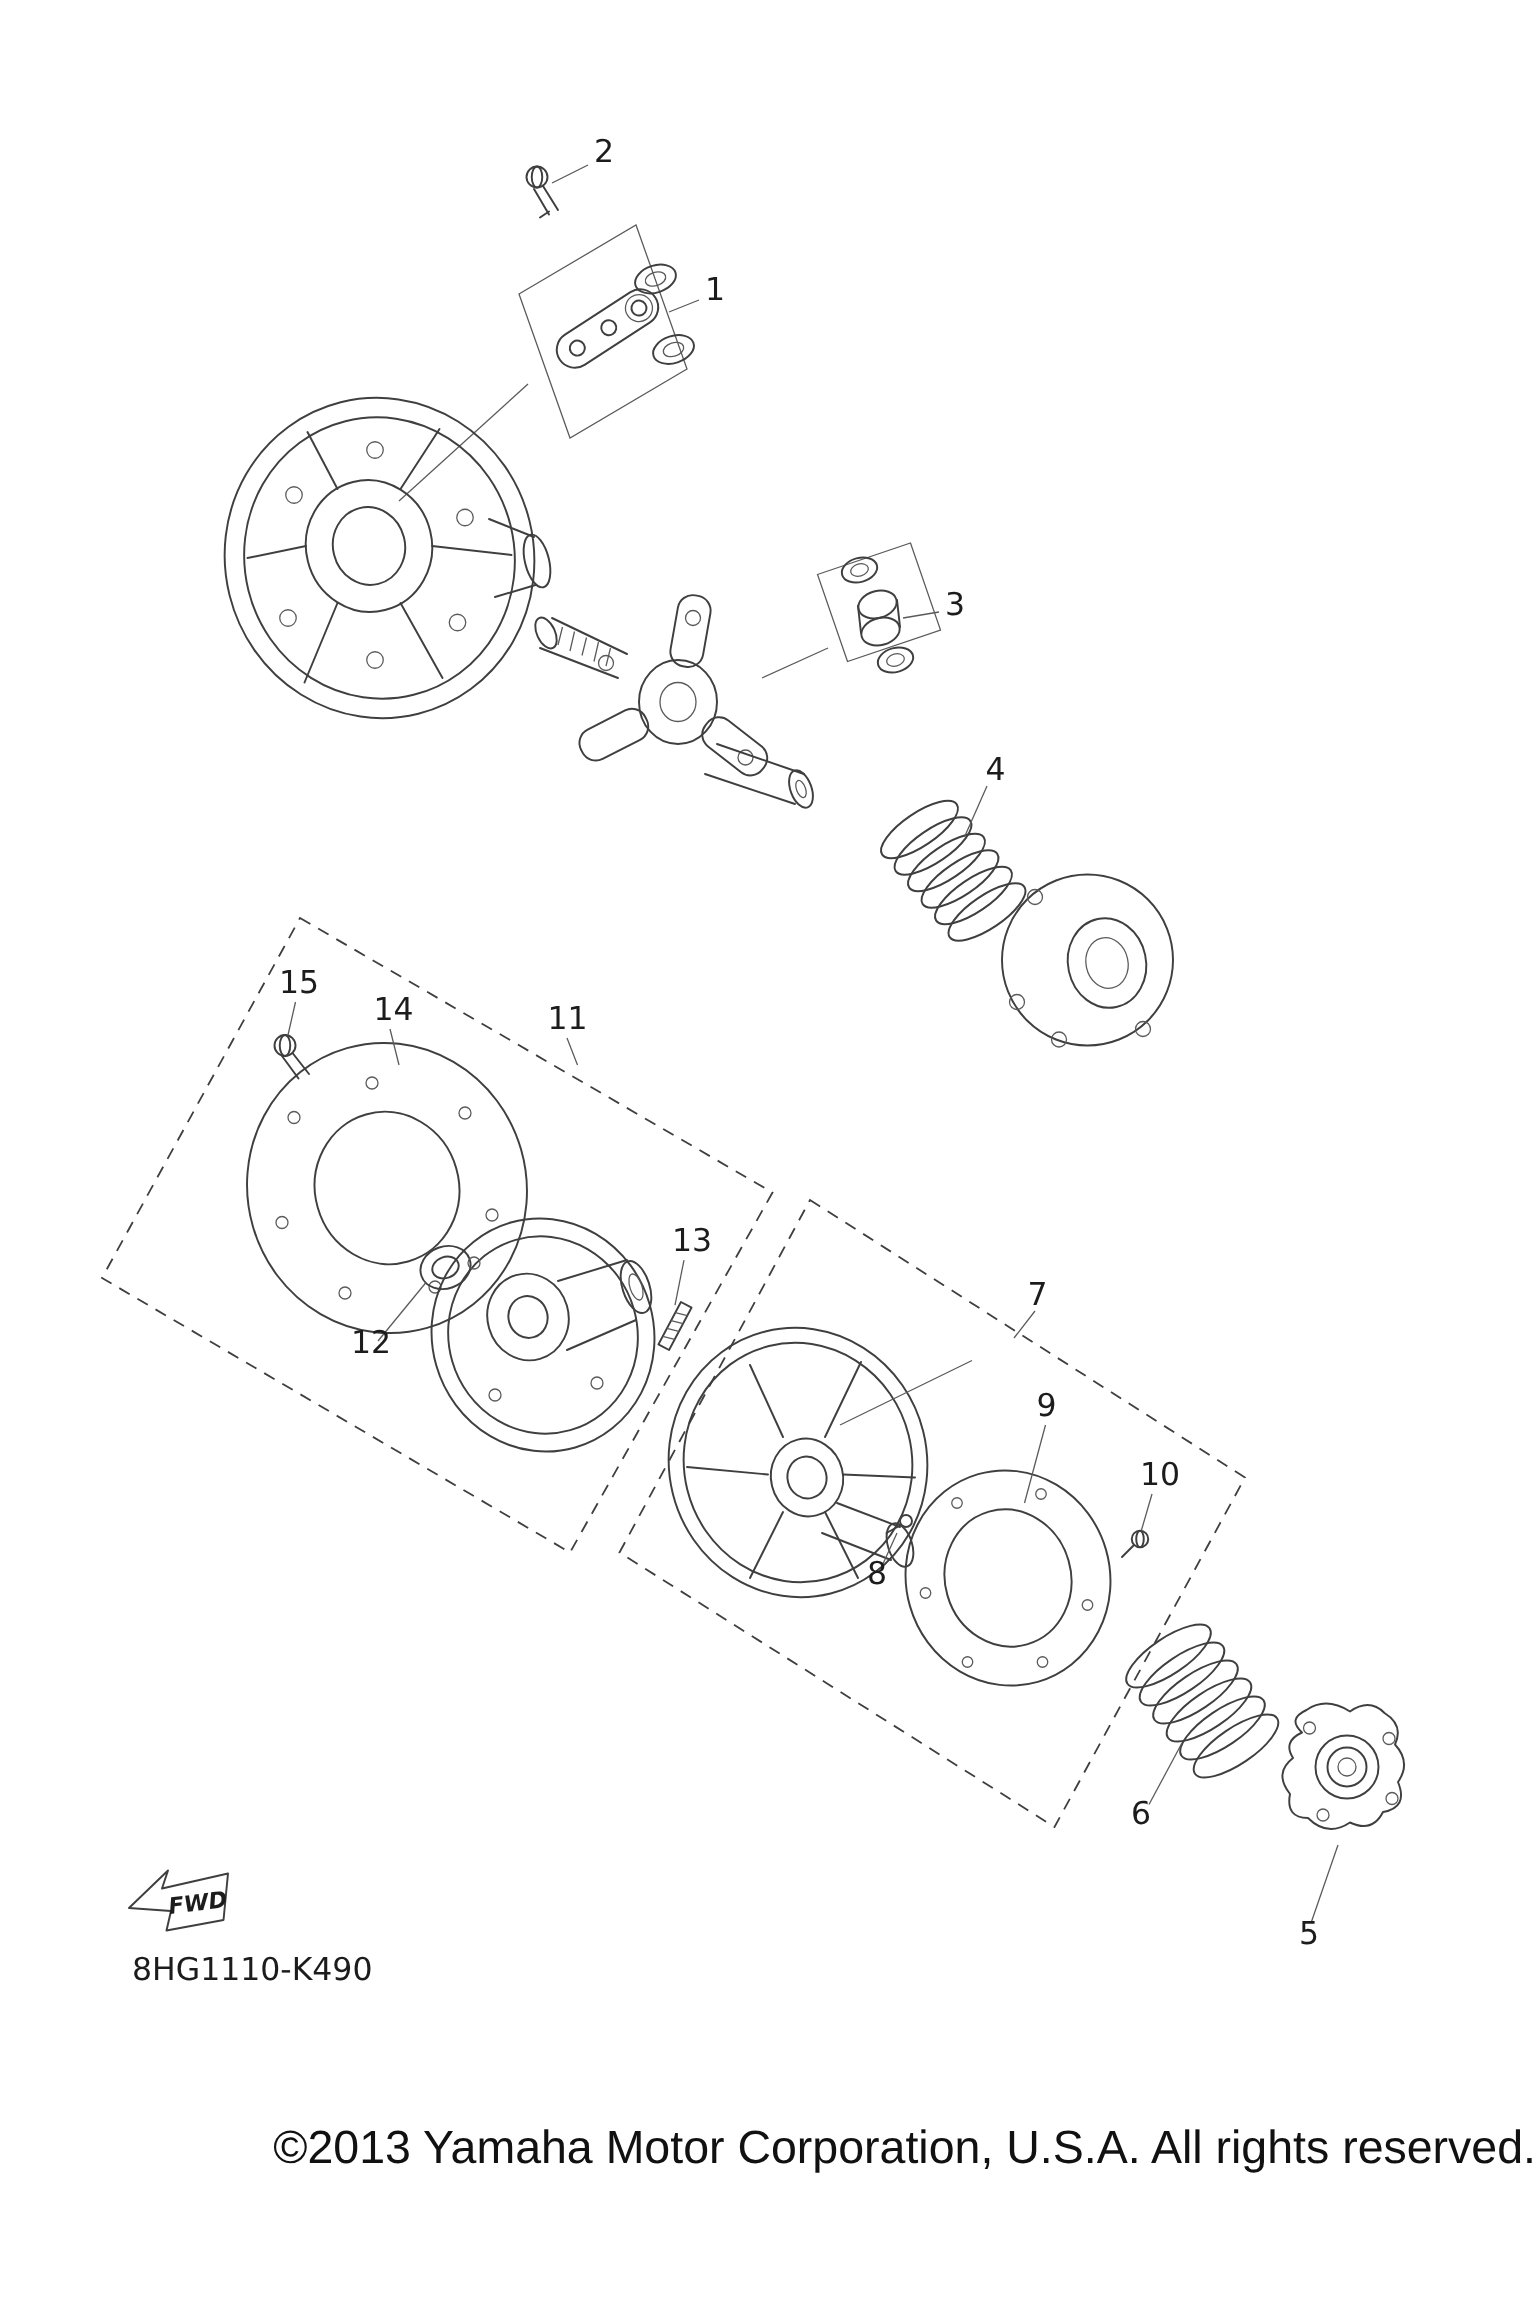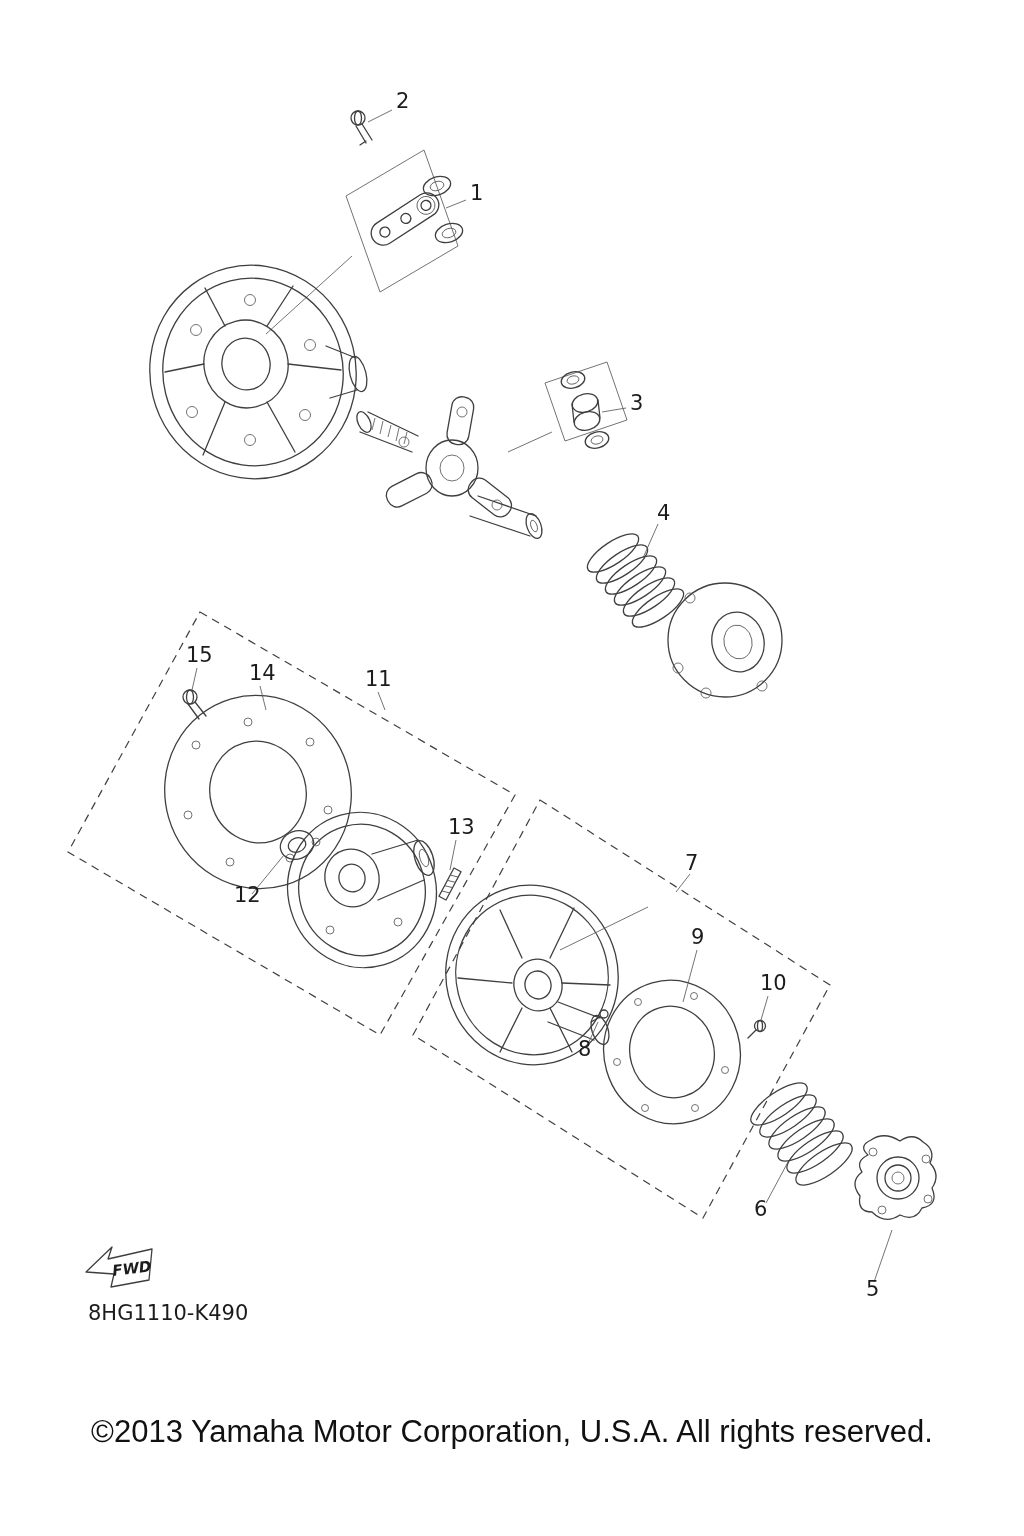--- a/index.html
+++ b/index.html
@@ -15,21 +15,21 @@
     font-family:"DejaVu Sans", sans-serif; font-size:21px; fill:#1c1c1c; stroke:none;
   }
   .code-text {
     font-family:"DejaVu Sans", sans-serif; font-size:21px; fill:#1c1c1c; stroke:none;
   }
   .fwd-text {
     font-family:"DejaVu Sans", sans-serif; font-size:15px; font-weight:bold; font-style:italic;
     fill:#1c1c1c; stroke:none;
   }
   .copyright {
-    position:absolute; top:1414px; left:0; width:1024px; text-align:center;
+    position:absolute; top:1414px; left:0; width:1024px; text-align:right;
     font-size:31px; color:#111111; font-family:"Liberation Sans", sans-serif;
     white-space:nowrap;
   }
 </style>
 </head>
 <body>
 
 <div class="page">
 
 <svg class="diagram" width="1024" height="1360" viewBox="0 0 1024 1360" xmlns="http://www.w3.org/2000/svg">

